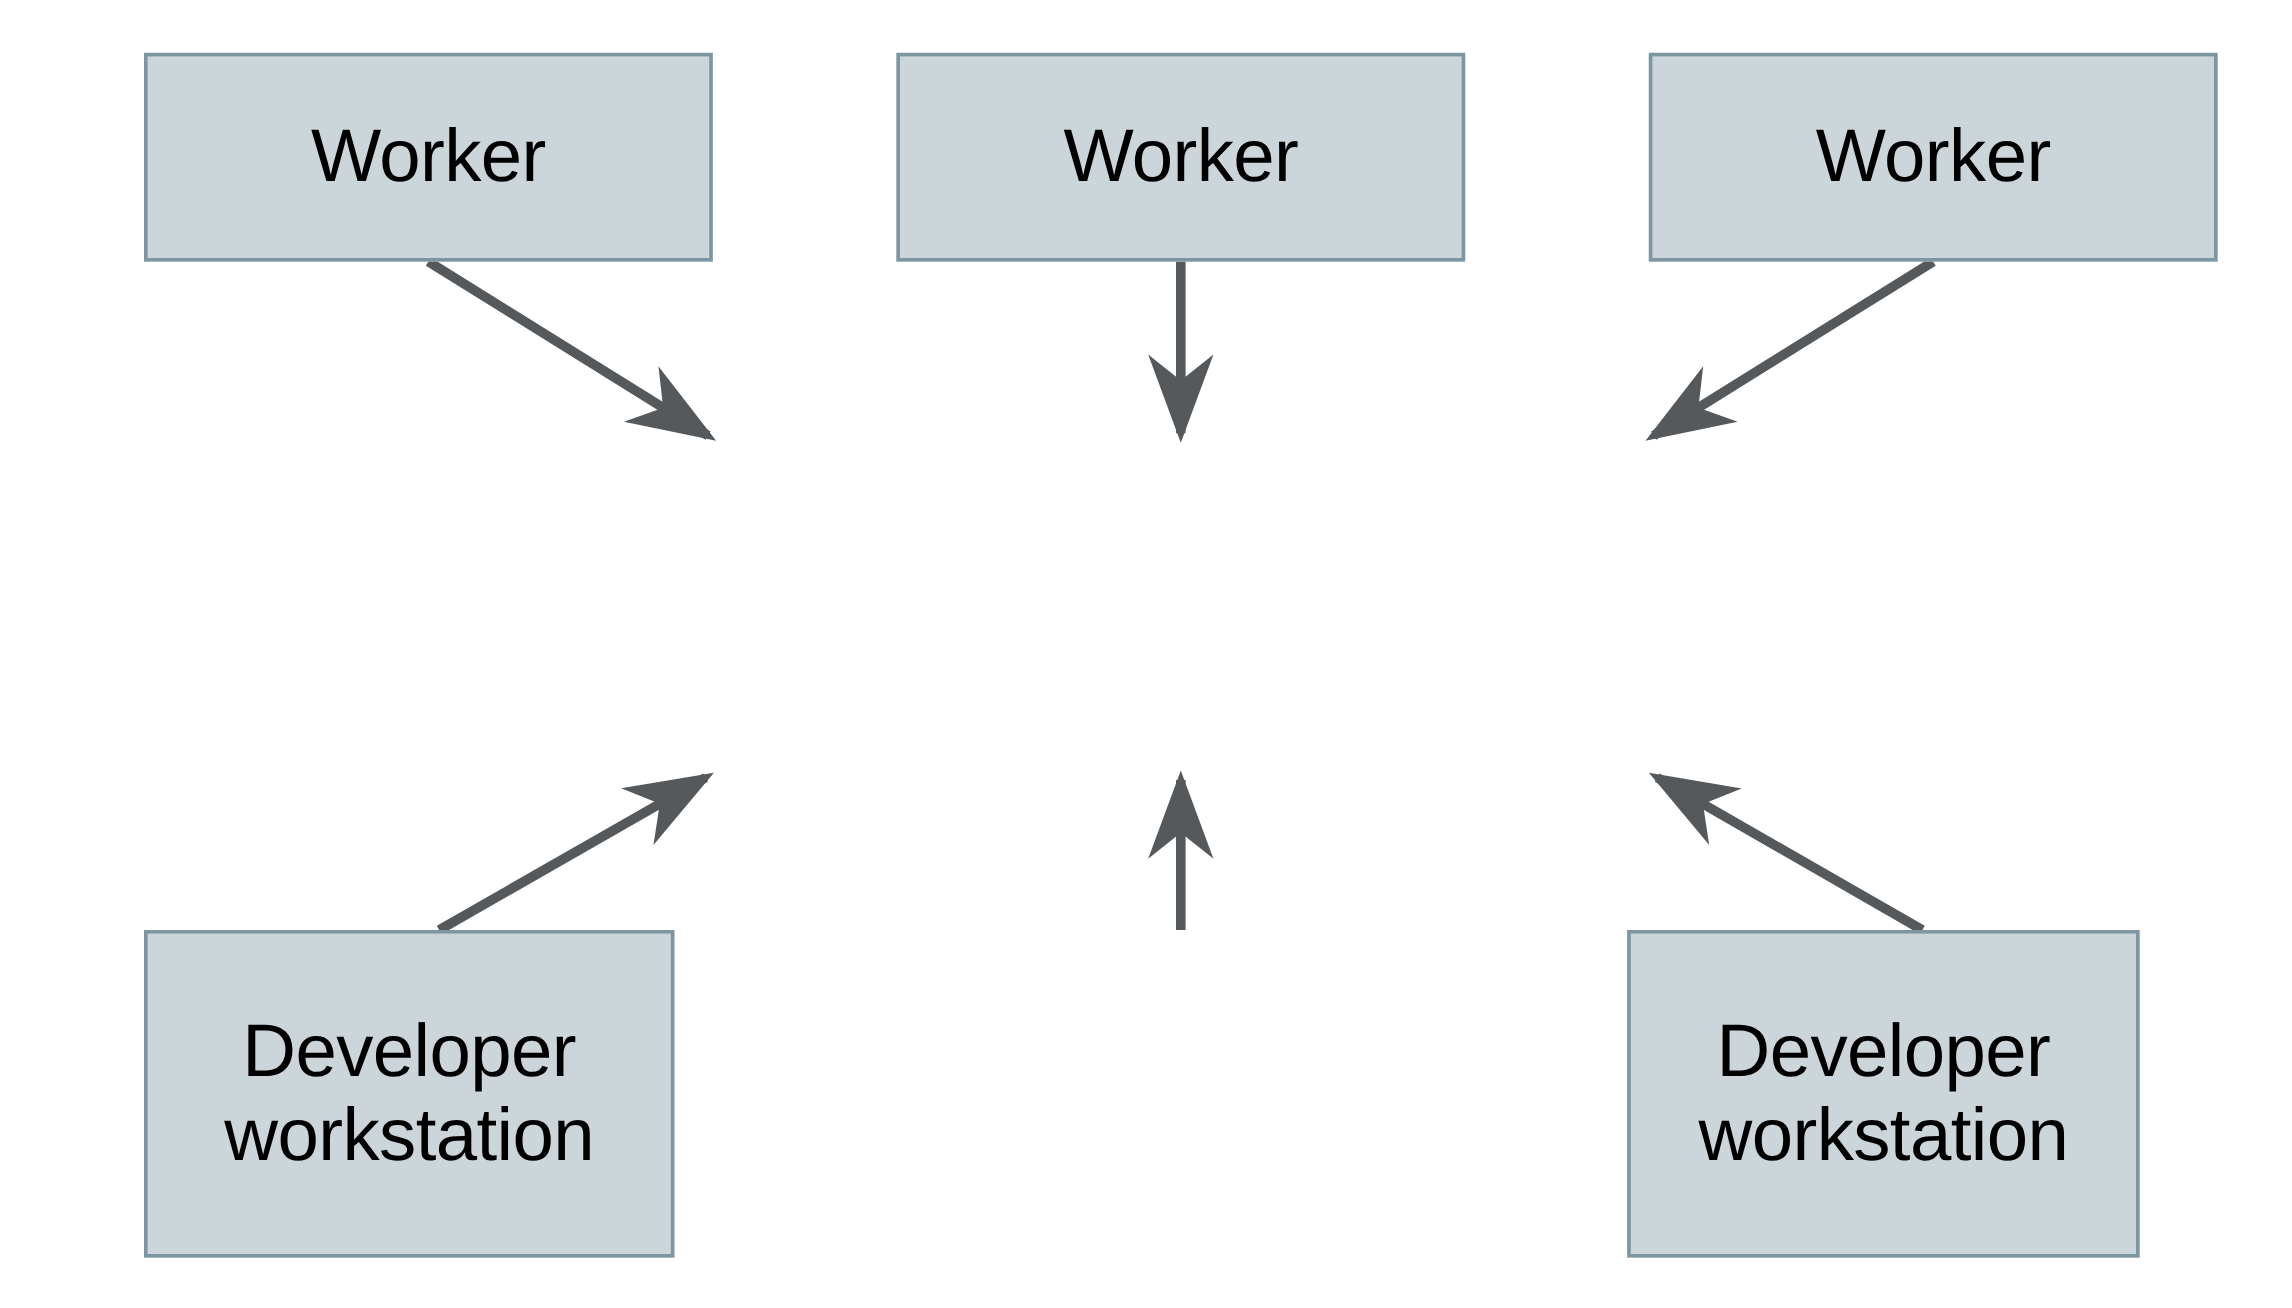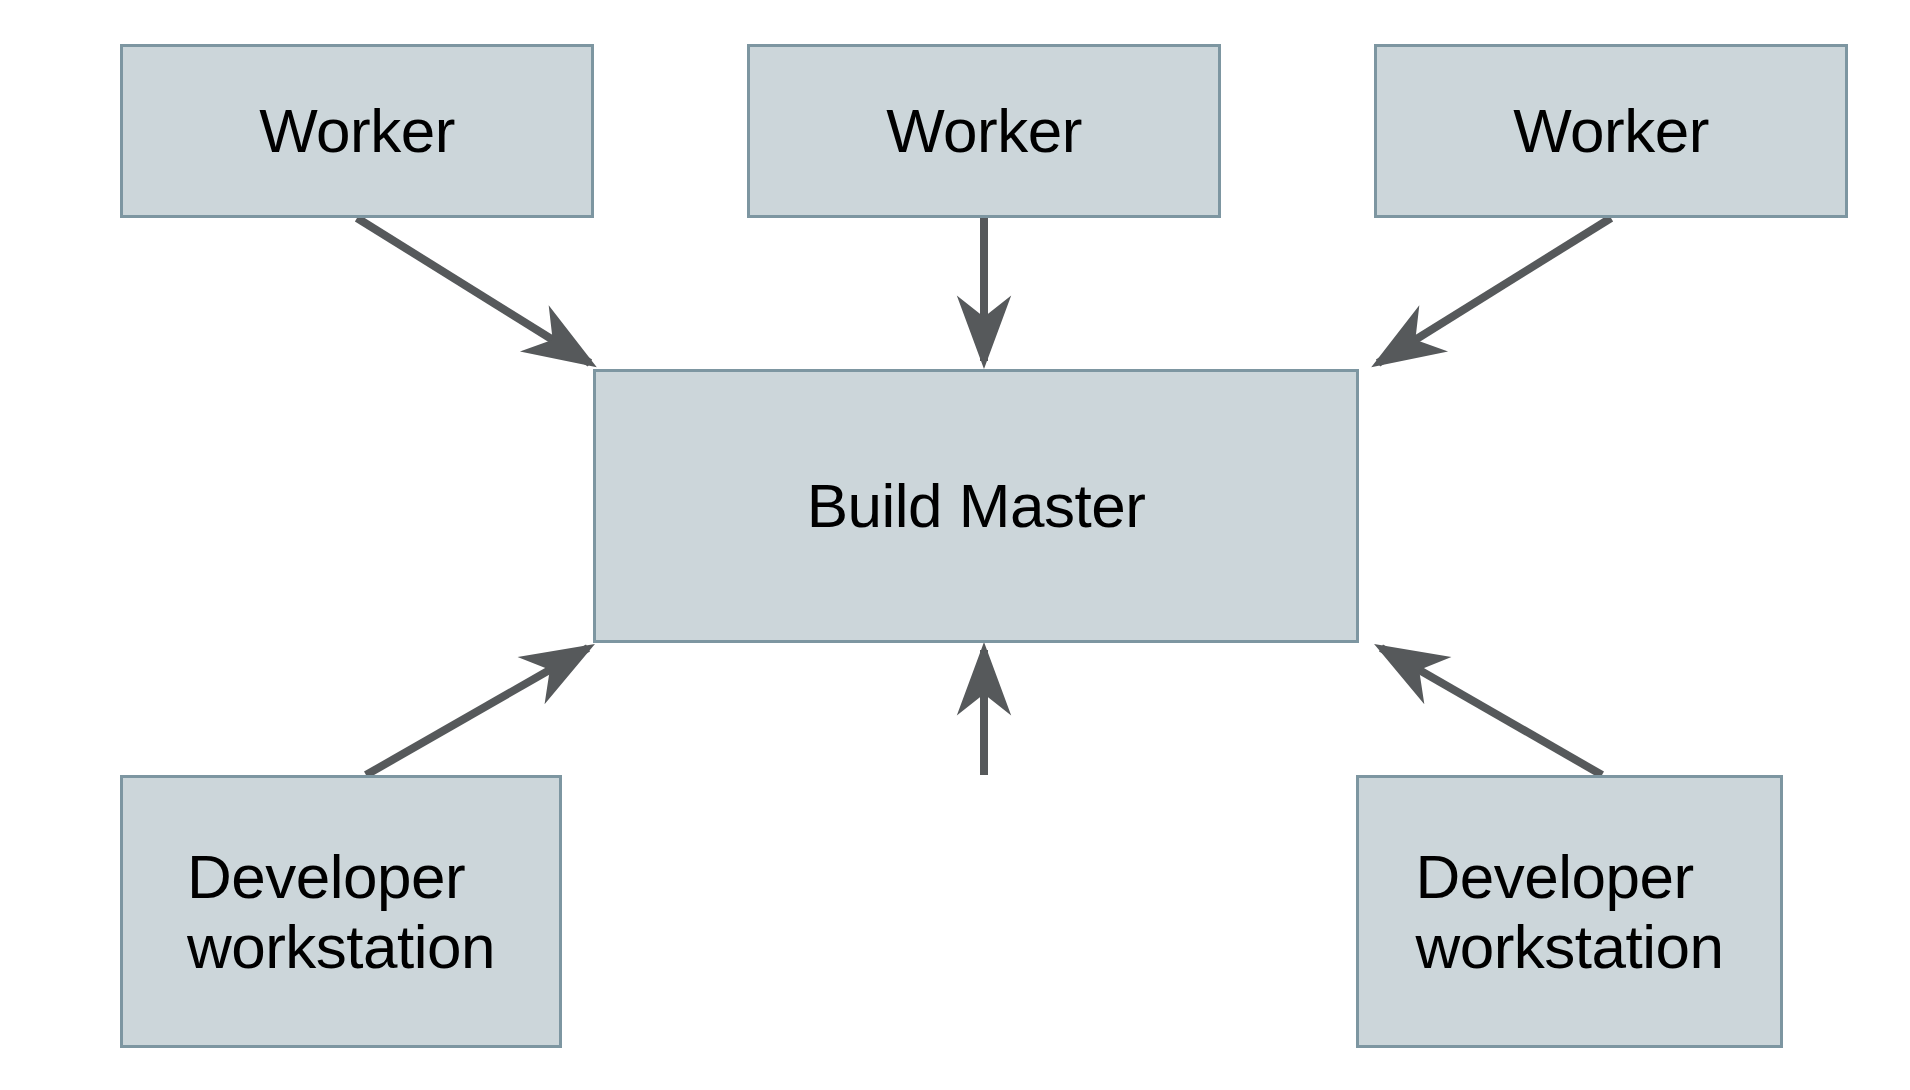--- a/index.html
+++ b/index.html
@@ -29,21 +29,21 @@
     pointer-events: none;
   }
   .node {
     position: absolute;
     box-sizing: border-box;
     background: #ccd6da;
     border: 3px solid #7d96a1;
     display: flex;
     align-items: center;
     justify-content: center;
-    text-align: left;
+    text-align: center;
   }
   .node-label {
     color: #000000;
     font-family: "Liberation Sans", sans-serif;
     font-weight: 400;
     line-height: 1.12;
     letter-spacing: -0.5px;
     white-space: pre-line;
   }
   
@@ -108,23 +108,20 @@
   </div>
 
   <div class="node" id="node-worker-2">
     <span class="node-label">Worker</span>
   </div>
 
   <div class="node" id="node-worker-3">
     <span class="node-label">Worker</span>
   </div>
 
-  <div class="node" id="node-build-master">
-    <span class="node-label">Build Master</span>
-  </div>
 
   <div class="node" id="node-dev-workstation-left">
     <span class="node-label">Developer
 workstation</span>
   </div>
 
 
   <div class="node" id="node-dev-workstation-right">
     <span class="node-label">Developer
 workstation</span>

